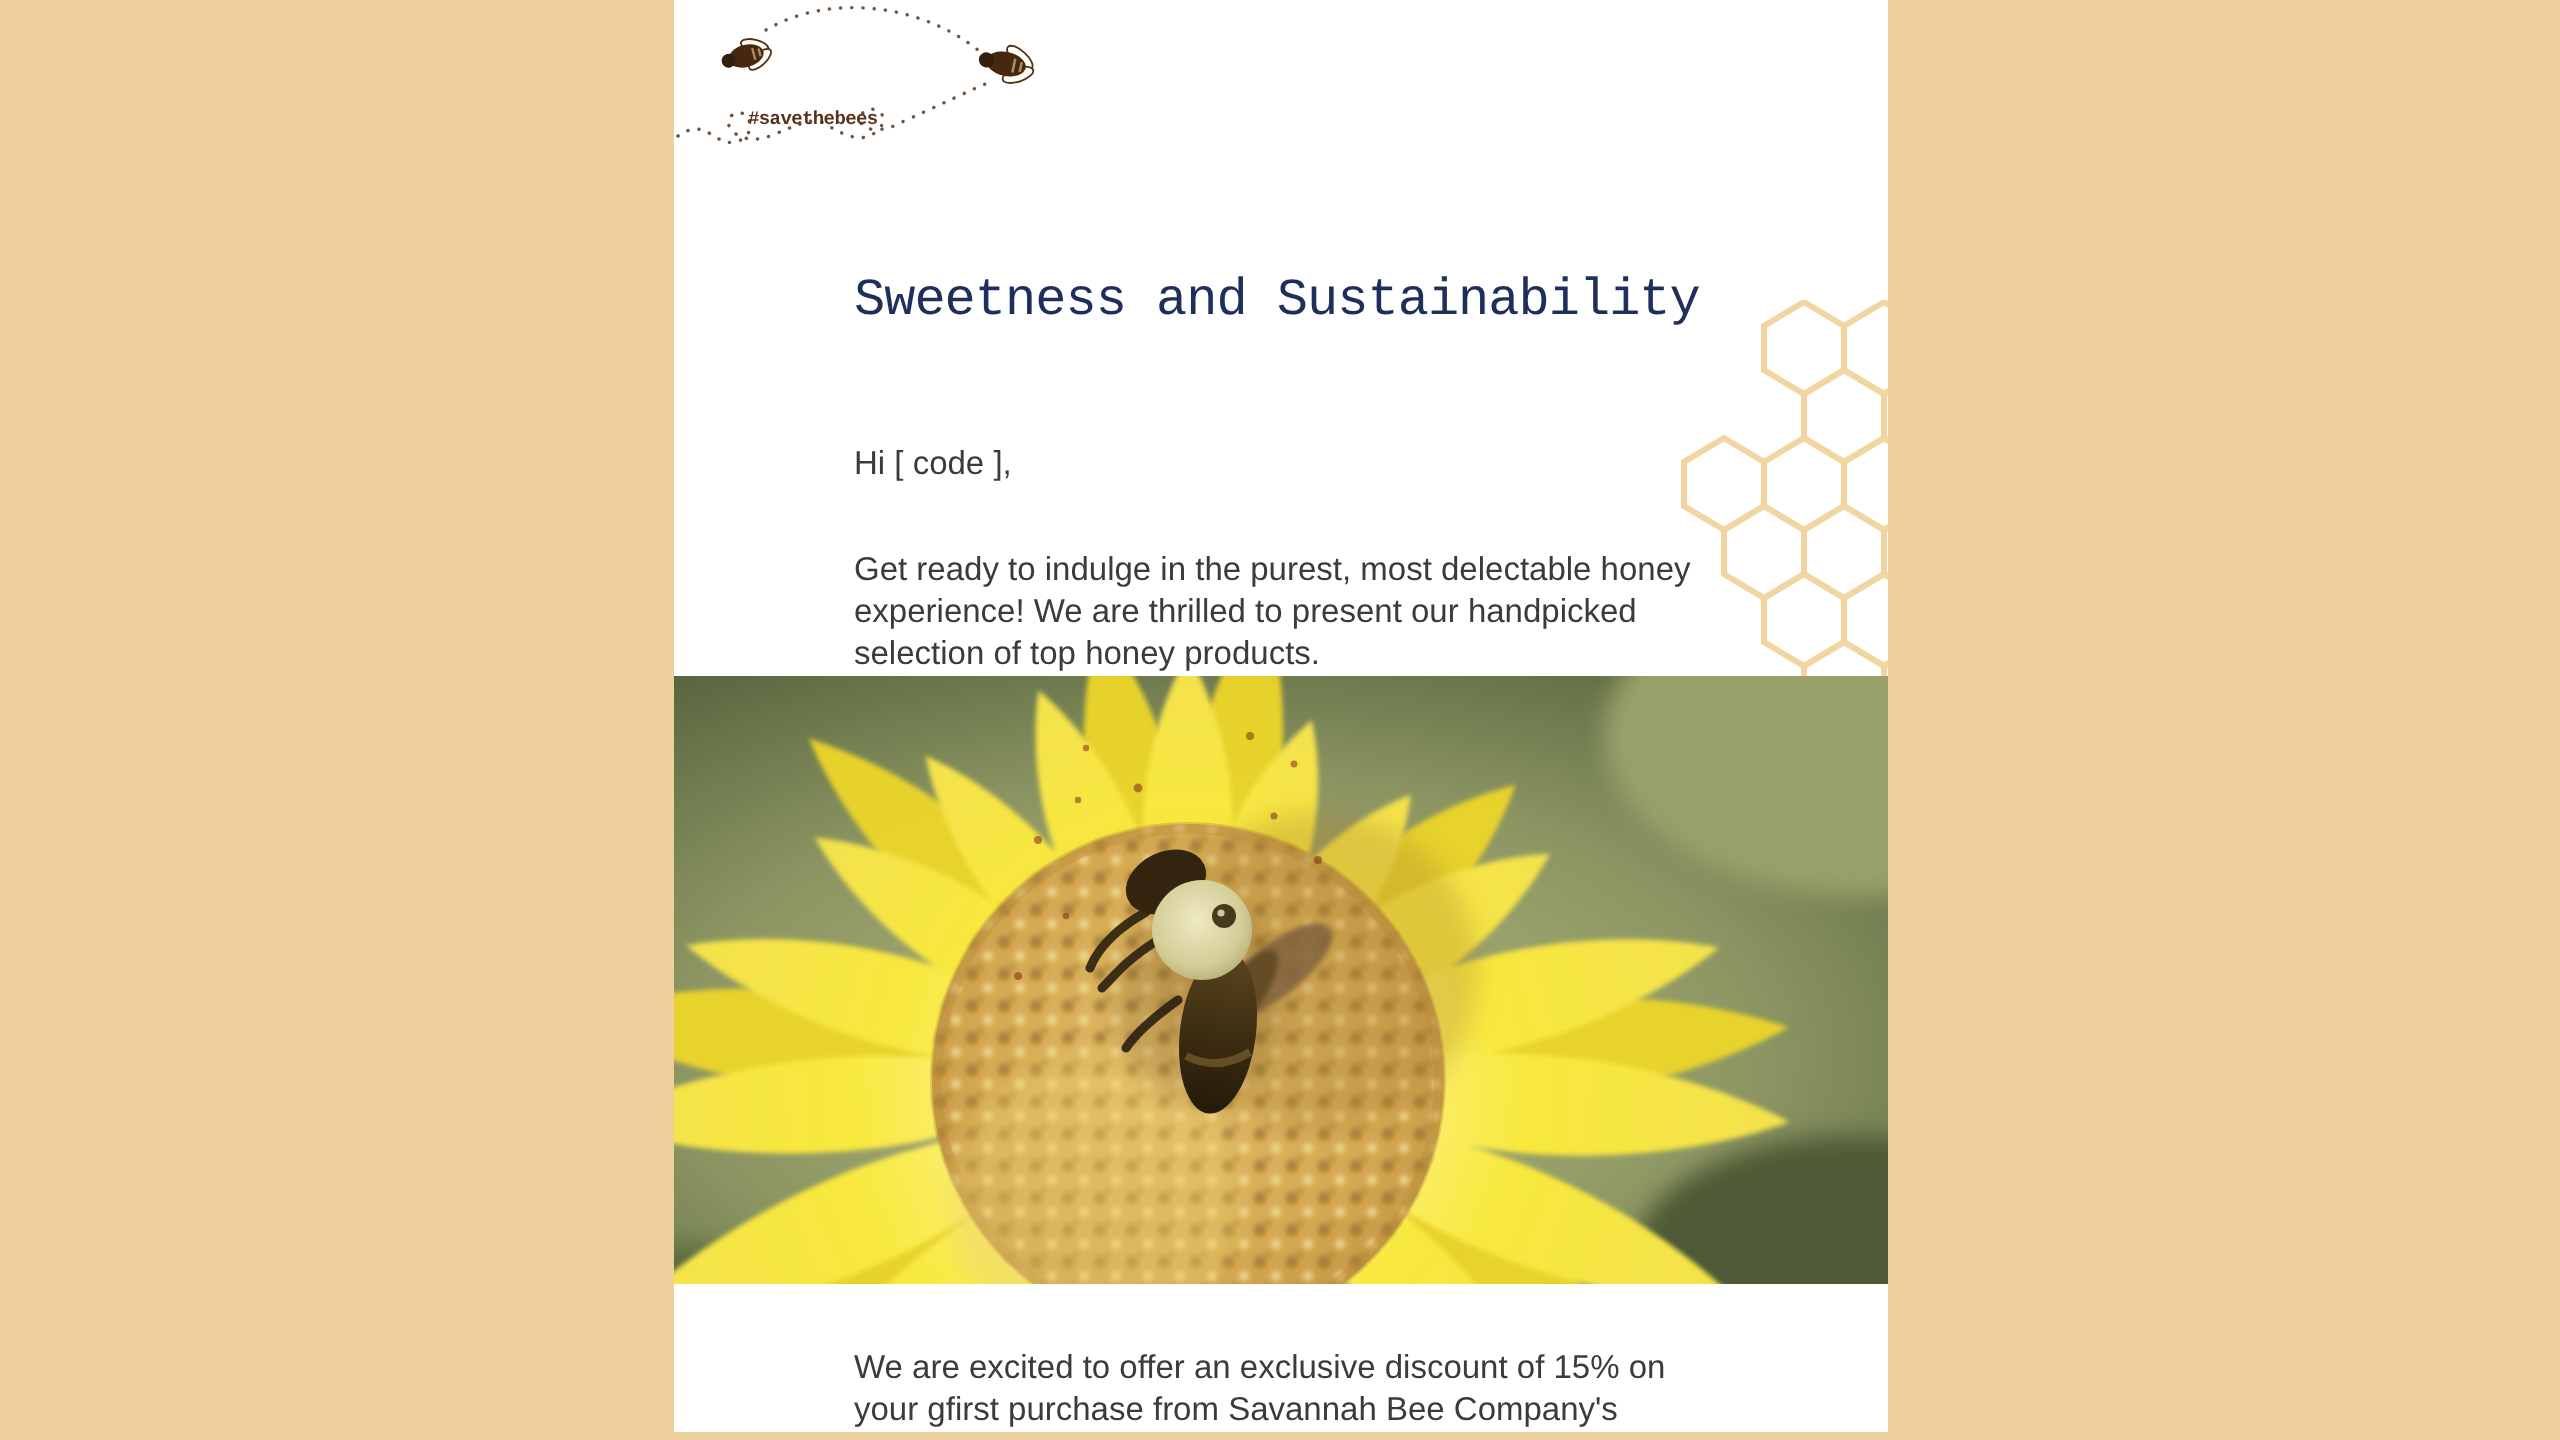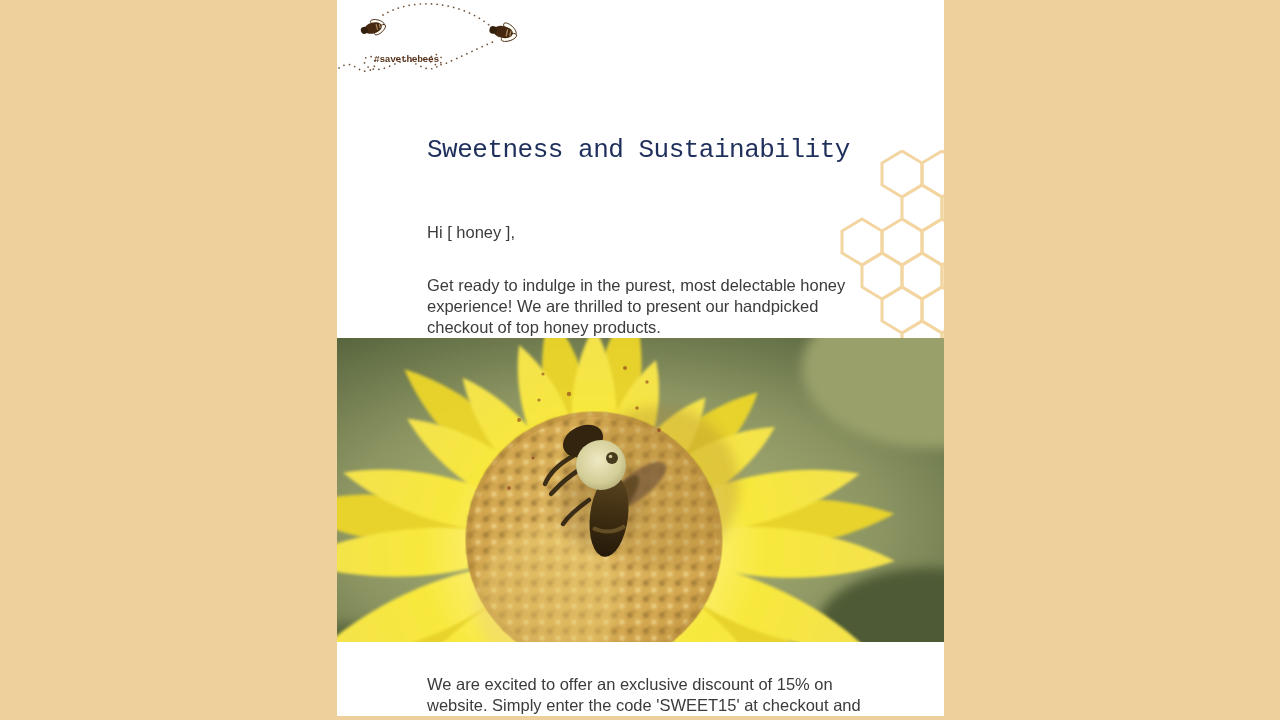--- a/index.html
+++ b/index.html
@@ -85,26 +85,26 @@
       <use href="#hex" transform="translate(64,126)"></use>
       <use href="#hex" transform="translate(104,126)"></use>
       <use href="#hex" transform="translate(144,126)"></use>
       <use href="#hex" transform="translate(84,160)"></use>
       <use href="#hex" transform="translate(124,160)"></use>
       <use href="#hex" transform="translate(104,194)"></use>
       <use href="#hex" transform="translate(144,194)"></use>
     </svg>
   </div>
 
-  <p class="greeting">Hi [ honey ],</p>
+  <p class="greeting">Hi [ code ],</p>
 
   <div class="intro">
     <div>Get ready to indulge in the purest, most delectable honey</div>
     <div>experience! We are thrilled to present our handpicked</div>
-    <div>checkout of top honey products.</div>
+    <div>selection of top honey products.</div>
   </div>
 
   <div class="hero">
     <svg width="607" height="304" viewBox="0 0 607 304">
       <defs>
         <radialGradient id="bgGrad" cx="45%" cy="62%" r="80%">
           <stop offset="0%" stop-color="#b2b67c"></stop>
           <stop offset="55%" stop-color="#8d9663"></stop>
           <stop offset="100%" stop-color="#52603a"></stop>
         </radialGradient>
@@ -216,16 +216,17 @@
         <path d="M256,190 Q272,198 288,188" stroke="#8a7038" stroke-width="4" fill="none" opacity="0.55"></path>
         <circle cx="264" cy="127" r="25" fill="url(#thoraxGrad)"></circle>
         <circle cx="275" cy="120" r="6" fill="#3a2d12" opacity="0.92"></circle>
         <circle cx="273.5" cy="118.5" r="1.8" fill="#cfc89a"></circle>
       </g>
     </svg>
   </div>
 
   <div class="offer">
     <div>We are excited to offer an exclusive discount of 15% on</div>
+    <div>your gfirst purchase from Savannah Bee Company's</div>
     <div>website. Simply enter the code 'SWEET15' at checkout and</div>
   </div>
 
 </div>
 
 </body></html>

